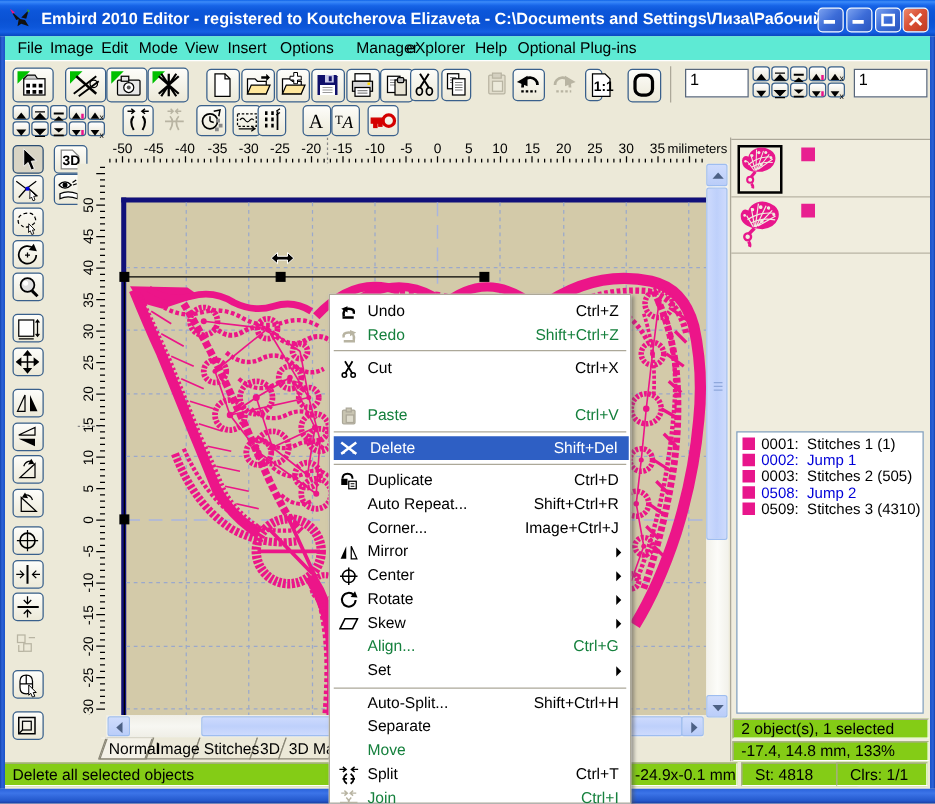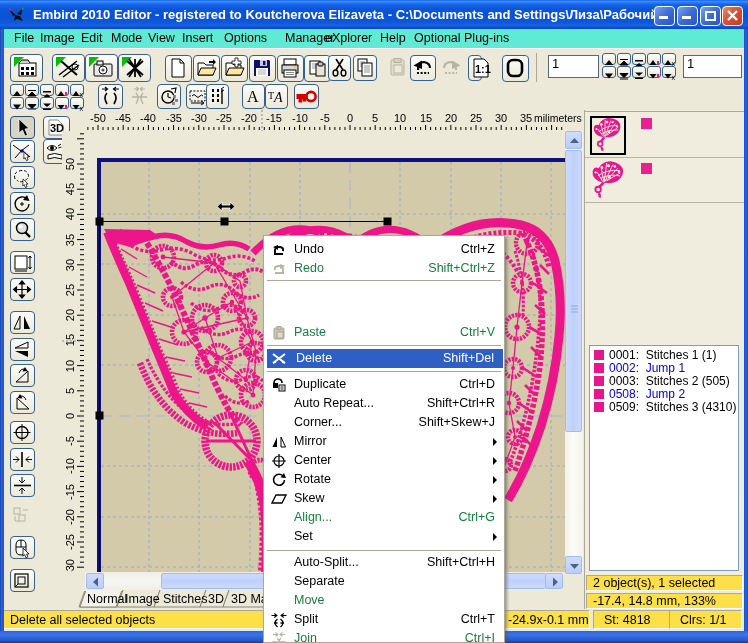--- a/index.html
+++ b/index.html
@@ -47,21 +47,21 @@
   background:linear-gradient(180deg,#cfdcfd,#bacdf9); }
 #vscroll { left:565px; top:131px; width:18px; height:443px; background:linear-gradient(90deg,#f2f1ea,#fcfcf9,#f2f1ea); }
 #hscroll { left:85px; top:572px; width:478px; height:18px; background:linear-gradient(180deg,#efeee6,#f7f7f2,#efeee6); }
 .thumb { position:absolute; border:1px solid #9ebdf0; border-radius:2px;
   background:linear-gradient(90deg,#cddafd,#bed0fb,#cddafd); }
 
 
 #rightpanel { left:584px; top:110px; width:160px; height:499px; background:#F0EDDE; border-left:1px solid #aca899; }
 
 
-.cell { position:absolute; border:1px solid; border-color:#aca899 #fff #fff #aca899; background:#fde047; font-size:12.5px; color:#000; padding:2px 0 0 6px; white-space:nowrap; overflow:hidden;}
+.cell { position:absolute; border:1px solid; border-color:#aca899 #fff #fff #aca899; background:#84cc16; font-size:12.5px; color:#000; padding:2px 0 0 6px; white-space:nowrap; overflow:hidden;}
 
 
 #ctxmenu { left:263px; top:235px; width:242px; height:408px; background:#fff; border:1px solid #aca899; box-shadow:2px 2px 3px rgba(80,80,80,0.55); z-index:30; }
 .mi { position:absolute; left:1px; width:239px; height:19px; font-size:12.5px; color:#000; }
 .mi .lbl { position:absolute; left:29px; top:2px; }
 .mi .sc { position:absolute; right:9px; top:2px; }
 .mi.gray { color:#15803d; }
 .mi.hot { background:#2e5fc4; color:#fff; left:3px; width:236px; }
 .msep { position:absolute; left:3px; width:234px; height:1px; background:#aca899; }
 .subarr { position:absolute; right:7px; top:6px; width:0; height:0; border-left:4px solid #000; border-top:4px solid transparent; border-bottom:4px solid transparent; }
@@ -739,20 +739,29 @@
     <div class="mi gray" style="top:23px;">
         <svg class="micon" width="16" height="16" style="position:absolute;left:6px;top:2px;">
           <path d="M12 11 Q13 5 8 5 Q3 5 4 9" fill="none" stroke="#b8b4a2" stroke-width="2"></path>
           <path d="M14 5 L9 3 L9 8 Z" fill="#b8b4a2"></path>
           <rect x="4" y="11" width="9" height="2" fill="#b8b4a2"></rect>
         </svg>
         <span class="lbl">Redo</span>
         <span class="sc">Shift+Ctrl+Z</span>
       </div>
     <div class="msep" style="top:44px;"></div>
+    <div class="mi" style="top:49px;">
+        <svg class="micon" width="16" height="16" style="position:absolute;left:6px;top:2px;">
+          <path d="M5 2 L11 12 M11 2 L5 12" stroke="#000" stroke-width="1.4" fill="none"></path>
+          <circle cx="4.5" cy="13" r="1.8" fill="none" stroke="#000" stroke-width="1.2"></circle>
+          <circle cx="11.5" cy="13" r="1.8" fill="none" stroke="#000" stroke-width="1.2"></circle>
+        </svg>
+        <span class="lbl">Cut</span>
+        <span class="sc">Ctrl+X</span>
+      </div>
     <div class="mi gray" style="top:87px;">
         <svg class="micon" width="16" height="16" style="position:absolute;left:6px;top:2px;">
           <rect x="3" y="3" width="10" height="11" rx="1" fill="#c9c5b2" stroke="#aca899"></rect>
           <rect x="6" y="1.5" width="4" height="3" fill="#c9c5b2" stroke="#aca899"></rect>
           <rect x="6" y="7" width="6" height="6" fill="#dedbcc" stroke="#aca899"></rect>
         </svg>
         <span class="lbl">Paste</span>
         <span class="sc">Ctrl+V</span>
       </div>
     <div class="msep" style="top:109px;"></div>
@@ -774,21 +783,21 @@
         </svg>
         <span class="lbl">Duplicate</span>
         <span class="sc">Ctrl+D</span>
       </div>
     <div class="mi" style="top:158px;">
         <span class="lbl">Auto Repeat...</span>
         <span class="sc">Shift+Ctrl+R</span>
       </div>
     <div class="mi" style="top:177px;">
         <span class="lbl">Corner...</span>
-        <span class="sc">Shift+Skew+J</span>
+        <span class="sc">Image+Ctrl+J</span>
       </div>
     <div class="mi" style="top:196px;">
         <svg class="micon" width="16" height="16" style="position:absolute;left:6px;top:2px;">
           <path d="M6 3 L6 13 L1.5 13 Z" fill="#000"></path>
           <path d="M10 3 L10 13 L14.5 13 Z" fill="none" stroke="#000" stroke-width="1"></path>
         </svg>
         <span class="lbl">Mirror</span>
         <span class="subarr"></span>
       </div>
     <div class="mi" style="top:215px;">

